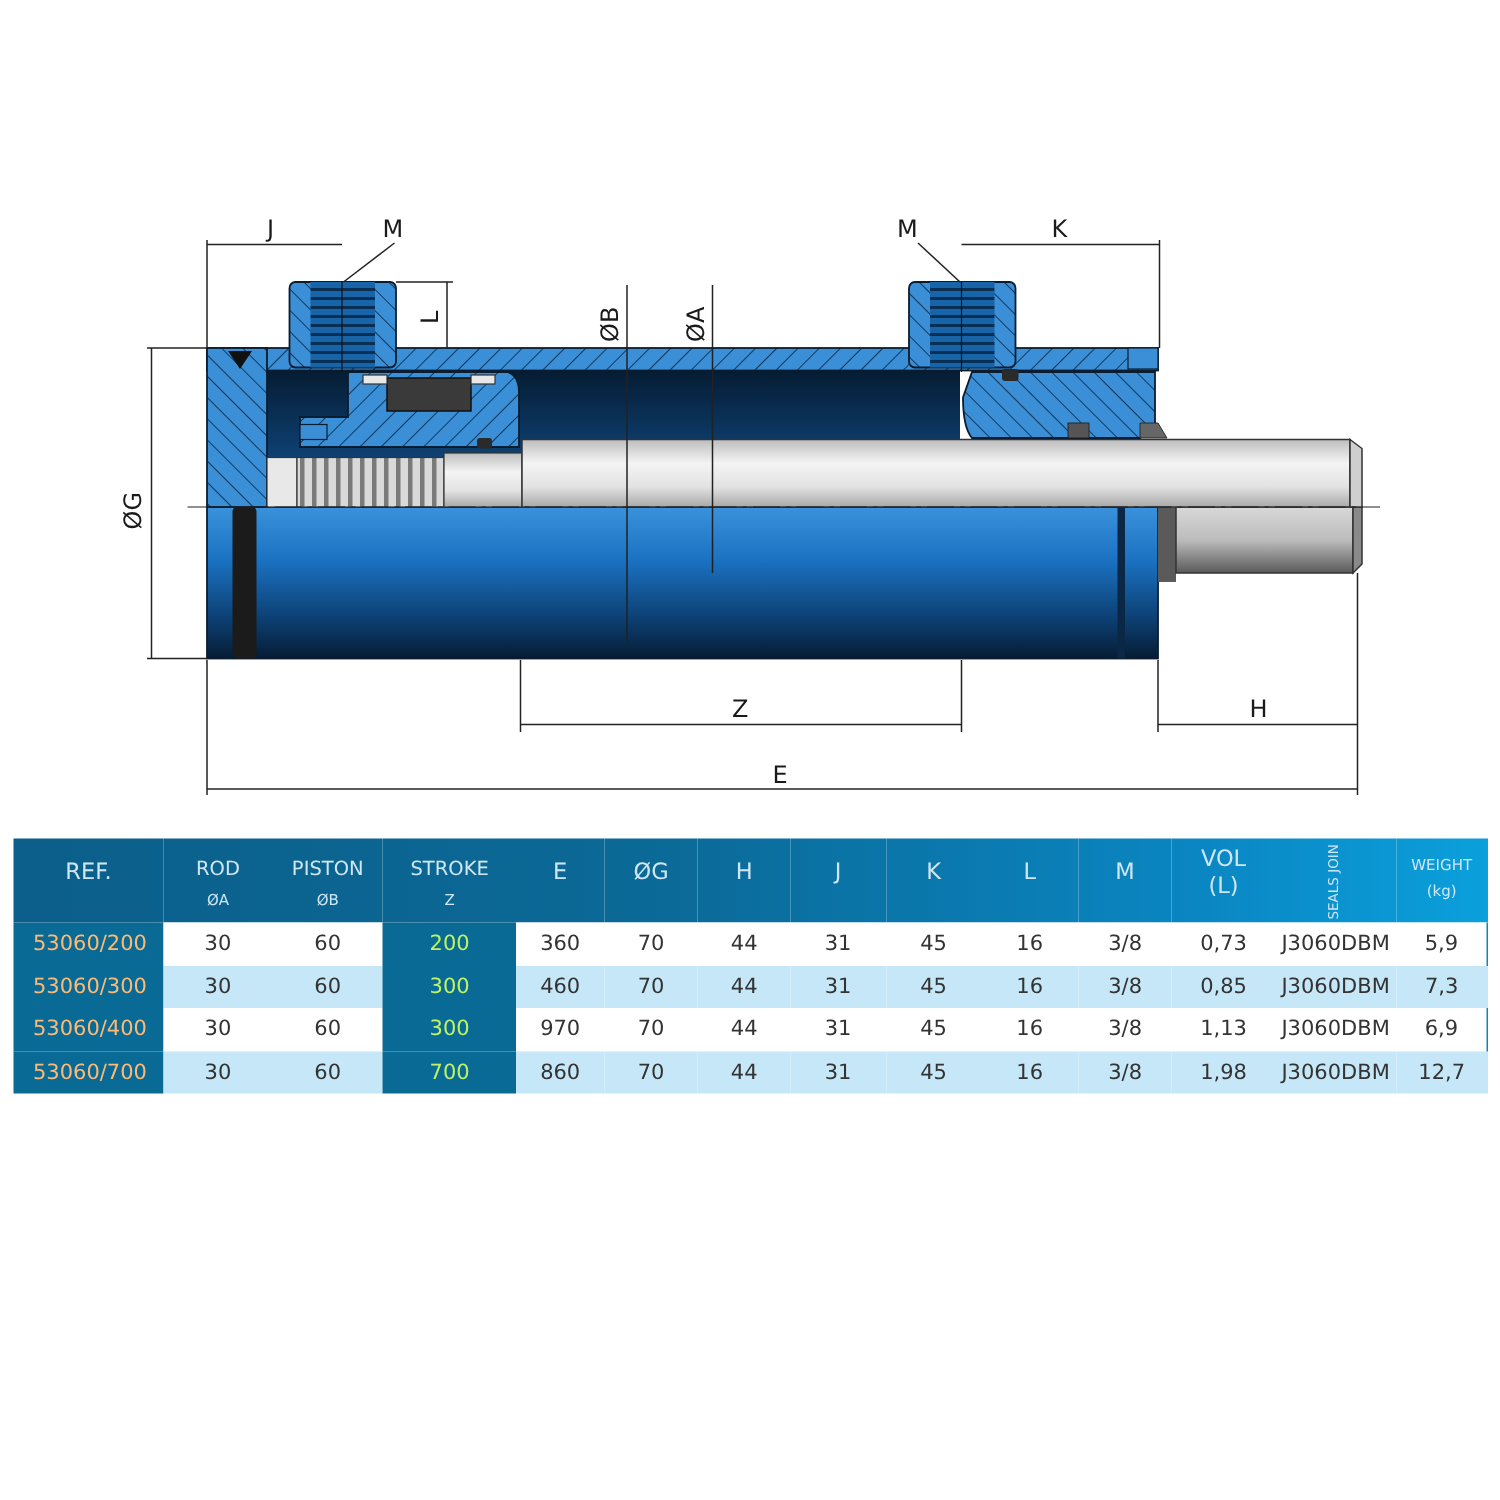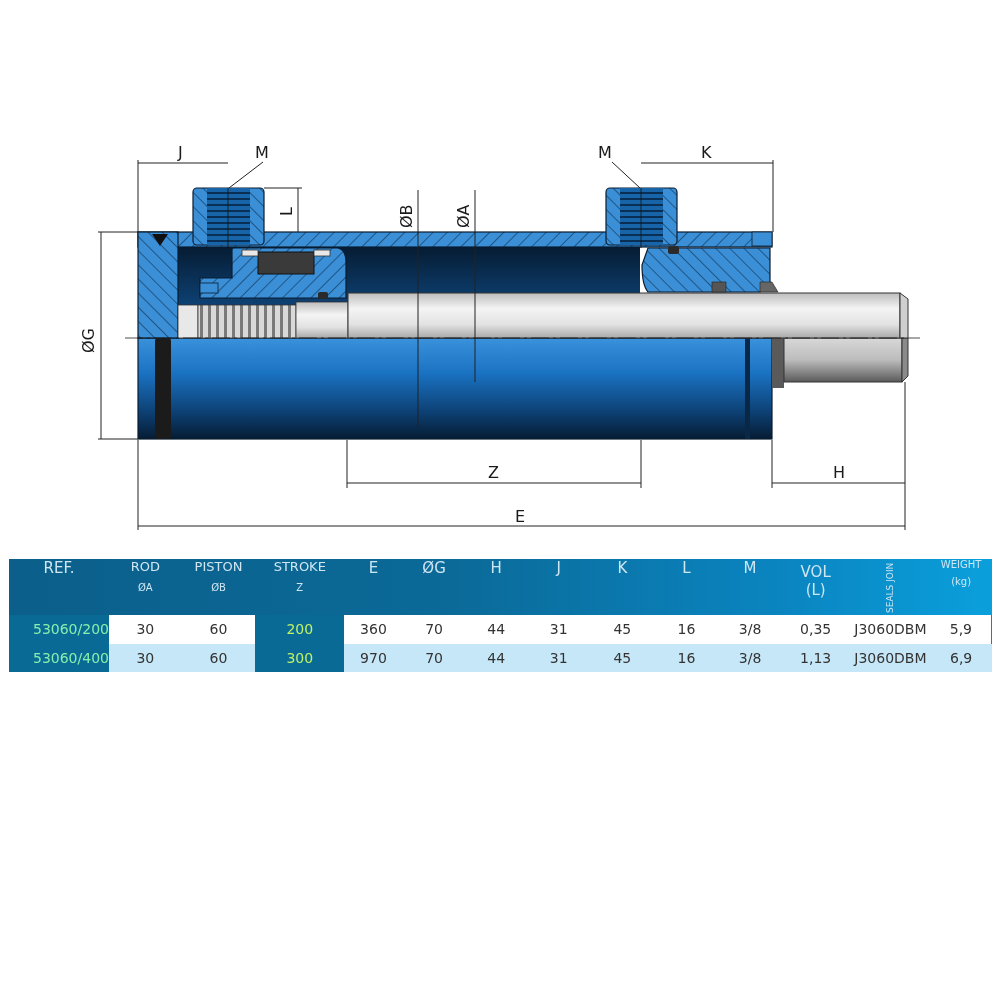--- a/index.html
+++ b/index.html
@@ -2,26 +2,26 @@
 <html><head>
 <meta charset="utf-8">
 <style>
   html, body { margin: 0; padding: 0; background: #ffffff; }
   body { width: 1000px; height: 1000px; position: relative; overflow: hidden; font-family: "Liberation Sans", sans-serif; }
   .drawing { position: absolute; left: 0; top: 0; width: 1000px; height: 550px; }
   .dim-label { font-family: "DejaVu Sans", sans-serif; font-size: 16px; fill: #1a1a1a; }
   .spec-table { position: absolute; left: 9px; top: 559px; width: 983px; border-collapse: collapse; table-layout: fixed; font-family: "DejaVu Sans", sans-serif; }
   .spec-table thead tr { background: linear-gradient(90deg, #0b5f8a 0%, #0b6a98 45%, #0a86c2 80%, #0aa0dc 100%); }
   .spec-table th { color: #cfe6f3; font-weight: normal; height: 56px; padding: 0; vertical-align: top; text-align: center; }
-  .spec-table th .h1 { display: block; font-size: 13px; }
+  .spec-table th .h1 { display: block; font-size: 13px; margin-top: 13px; }
   .spec-table th .h1.big { font-size: 15px; }
   .spec-table th .h2 { display: block; font-size: 10px; margin-top: 8px; }
   .spec-table th .v { display: block; font-size: 9px; writing-mode: vertical-rl; transform: rotate(180deg); margin: 2px auto 0; height: 52px; text-align: left; }
   .spec-table td { height: 28.5px; padding: 0; font-size: 14px; color: #333; text-align: center; }
-  .spec-table td.ref { background: #0a6a96; color: #86efac; text-align: right; padding-left: 2px; font-size: 14px; }
+  .spec-table td.ref { background: #0a6a96; color: #fdba74; text-align: center; padding-left: 2px; font-size: 14px; }
   .spec-table td.stroke { background: #0a6a96; color: #bef264; }
   .spec-table tbody tr:nth-child(odd) td:not(.ref):not(.stroke) { background: #ffffff; }
   .spec-table tbody tr:nth-child(even) td:not(.ref):not(.stroke) { background: #c6e7f7; }
   .spec-table tbody tr:nth-child(odd) td.last { border-right: 1px solid #0a86c2; }
 </style>
 </head>
 <body>
 
 <svg class="drawing" viewBox="0 0 1000 550" width="1000" height="550" xmlns="http://www.w3.org/2000/svg">
   <defs>
@@ -245,34 +245,66 @@
       <td>30</td>
       <td>60</td>
       <td class="stroke">200</td>
       <td>360</td>
       <td>70</td>
       <td>44</td>
       <td>31</td>
       <td>45</td>
       <td>16</td>
       <td>3/8</td>
-      <td>0,35</td>
+      <td>0,73</td>
       <td>J3060DBM</td>
       <td class="last">5,9</td>
+    </tr>
+    <tr>
+      <td class="ref">53060/300</td>
+      <td>30</td>
+      <td>60</td>
+      <td class="stroke">300</td>
+      <td>460</td>
+      <td>70</td>
+      <td>44</td>
+      <td>31</td>
+      <td>45</td>
+      <td>16</td>
+      <td>3/8</td>
+      <td>0,85</td>
+      <td>J3060DBM</td>
+      <td class="last">7,3</td>
     </tr>
     <tr>
       <td class="ref">53060/400</td>
       <td>30</td>
       <td>60</td>
       <td class="stroke">300</td>
       <td>970</td>
       <td>70</td>
       <td>44</td>
       <td>31</td>
       <td>45</td>
       <td>16</td>
       <td>3/8</td>
       <td>1,13</td>
       <td>J3060DBM</td>
       <td class="last">6,9</td>
     </tr>
+    <tr>
+      <td class="ref">53060/700</td>
+      <td>30</td>
+      <td>60</td>
+      <td class="stroke">700</td>
+      <td>860</td>
+      <td>70</td>
+      <td>44</td>
+      <td>31</td>
+      <td>45</td>
+      <td>16</td>
+      <td>3/8</td>
+      <td>1,98</td>
+      <td>J3060DBM</td>
+      <td class="last">12,7</td>
+    </tr>
   </tbody>
 </table>
 
 </body></html>

